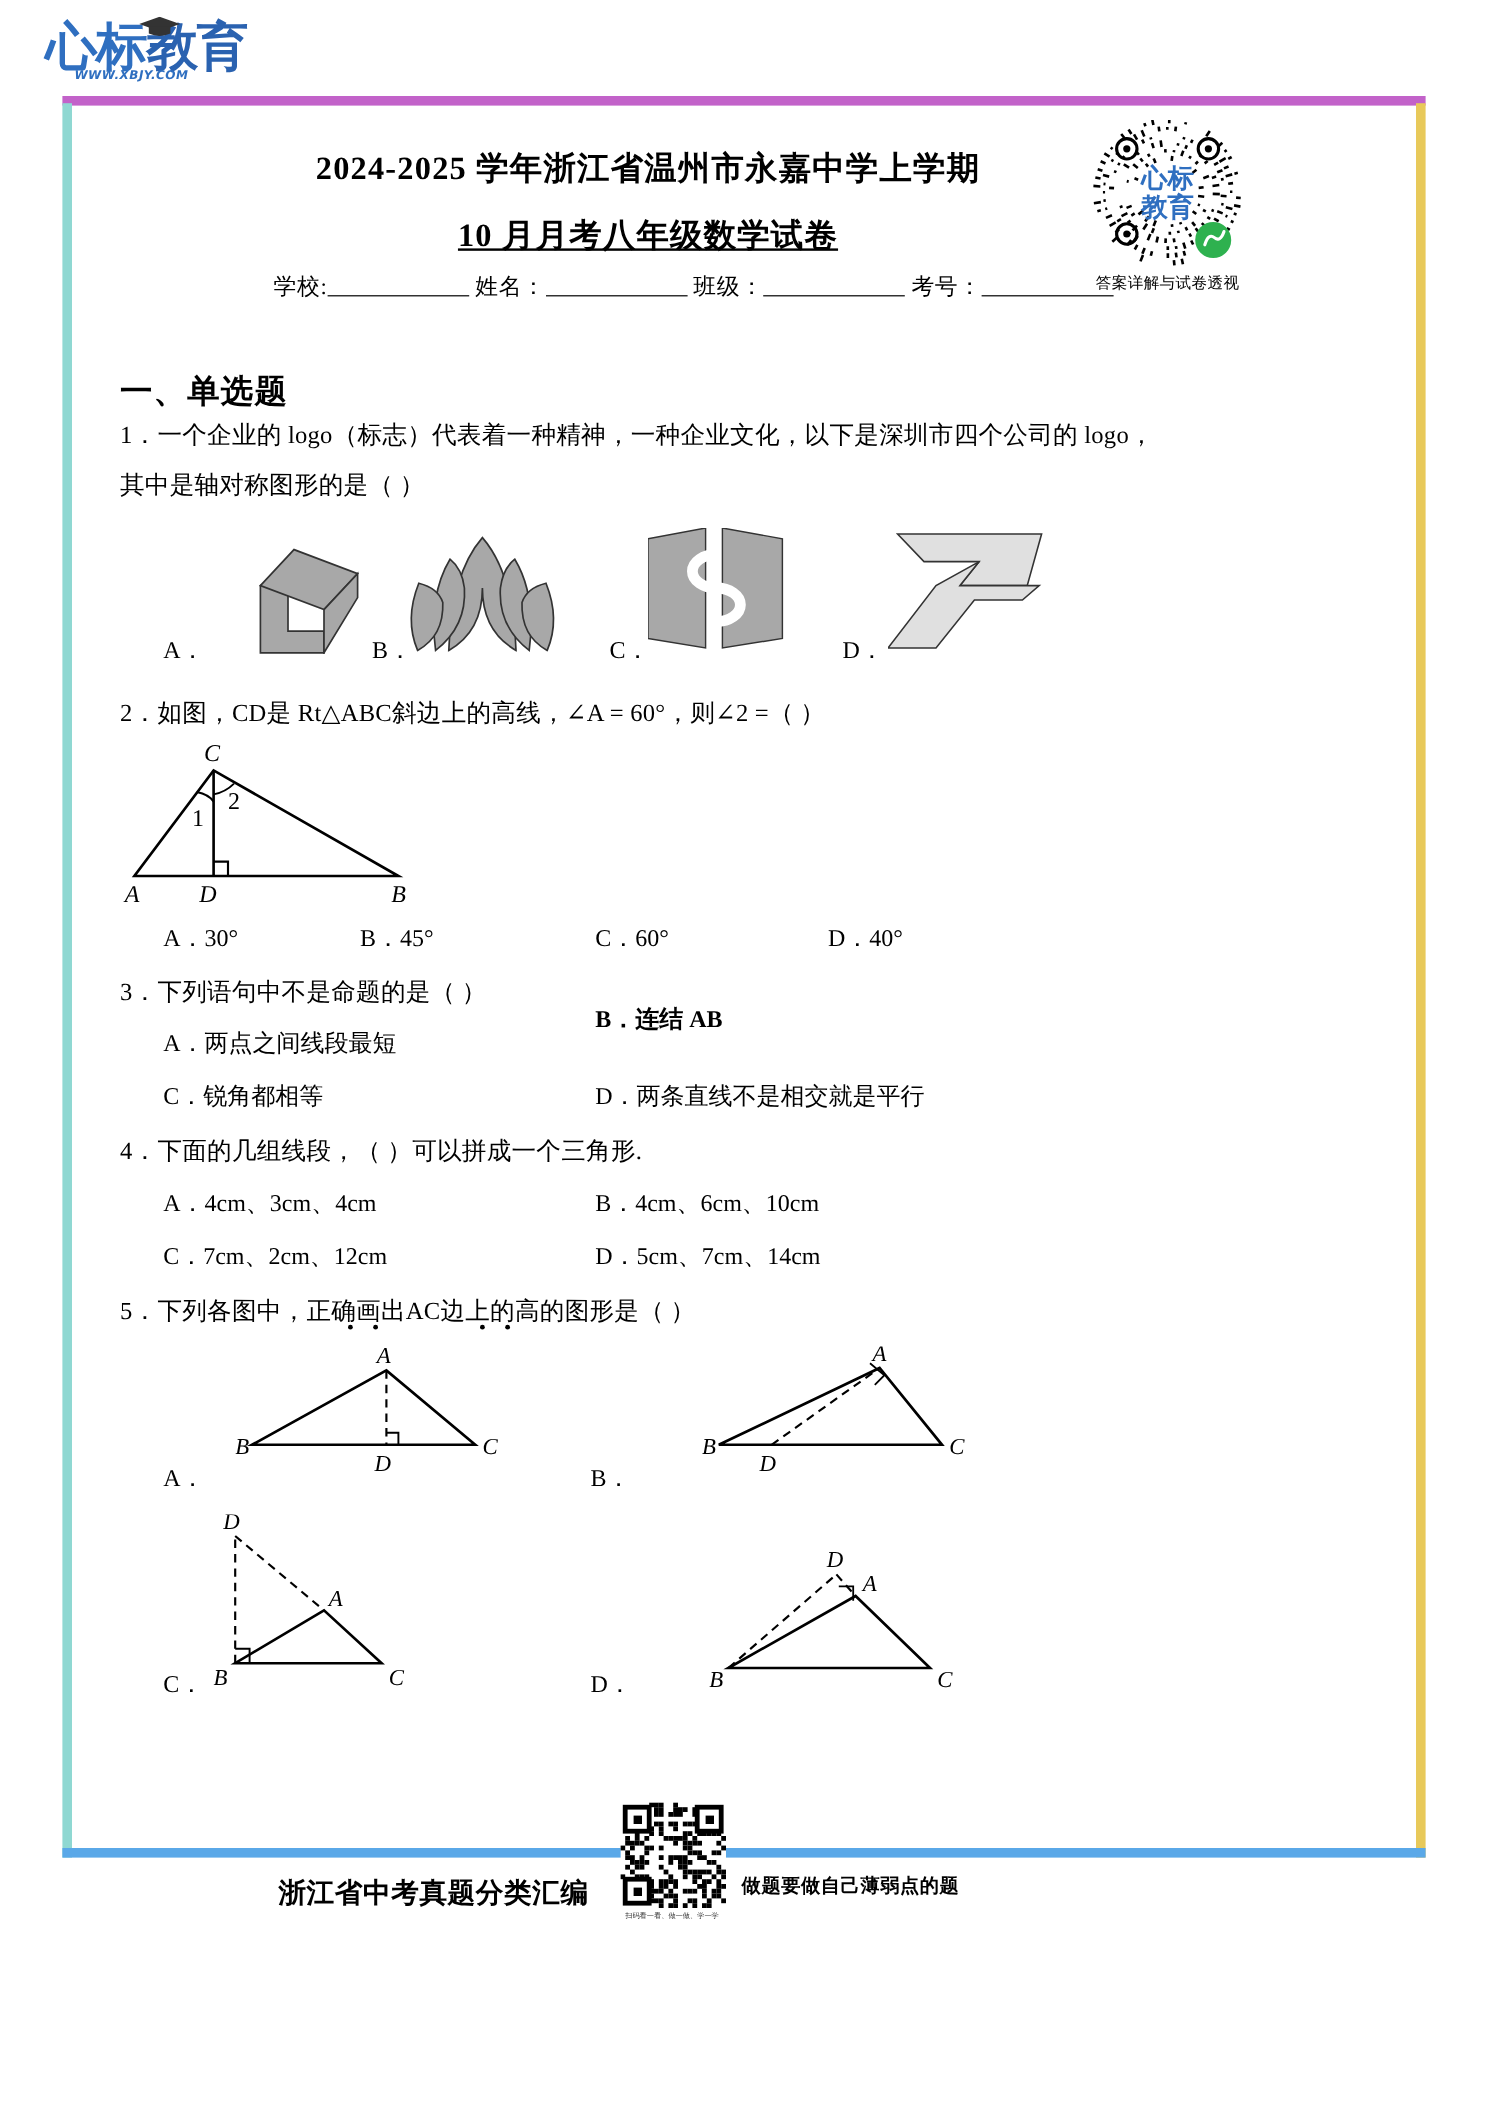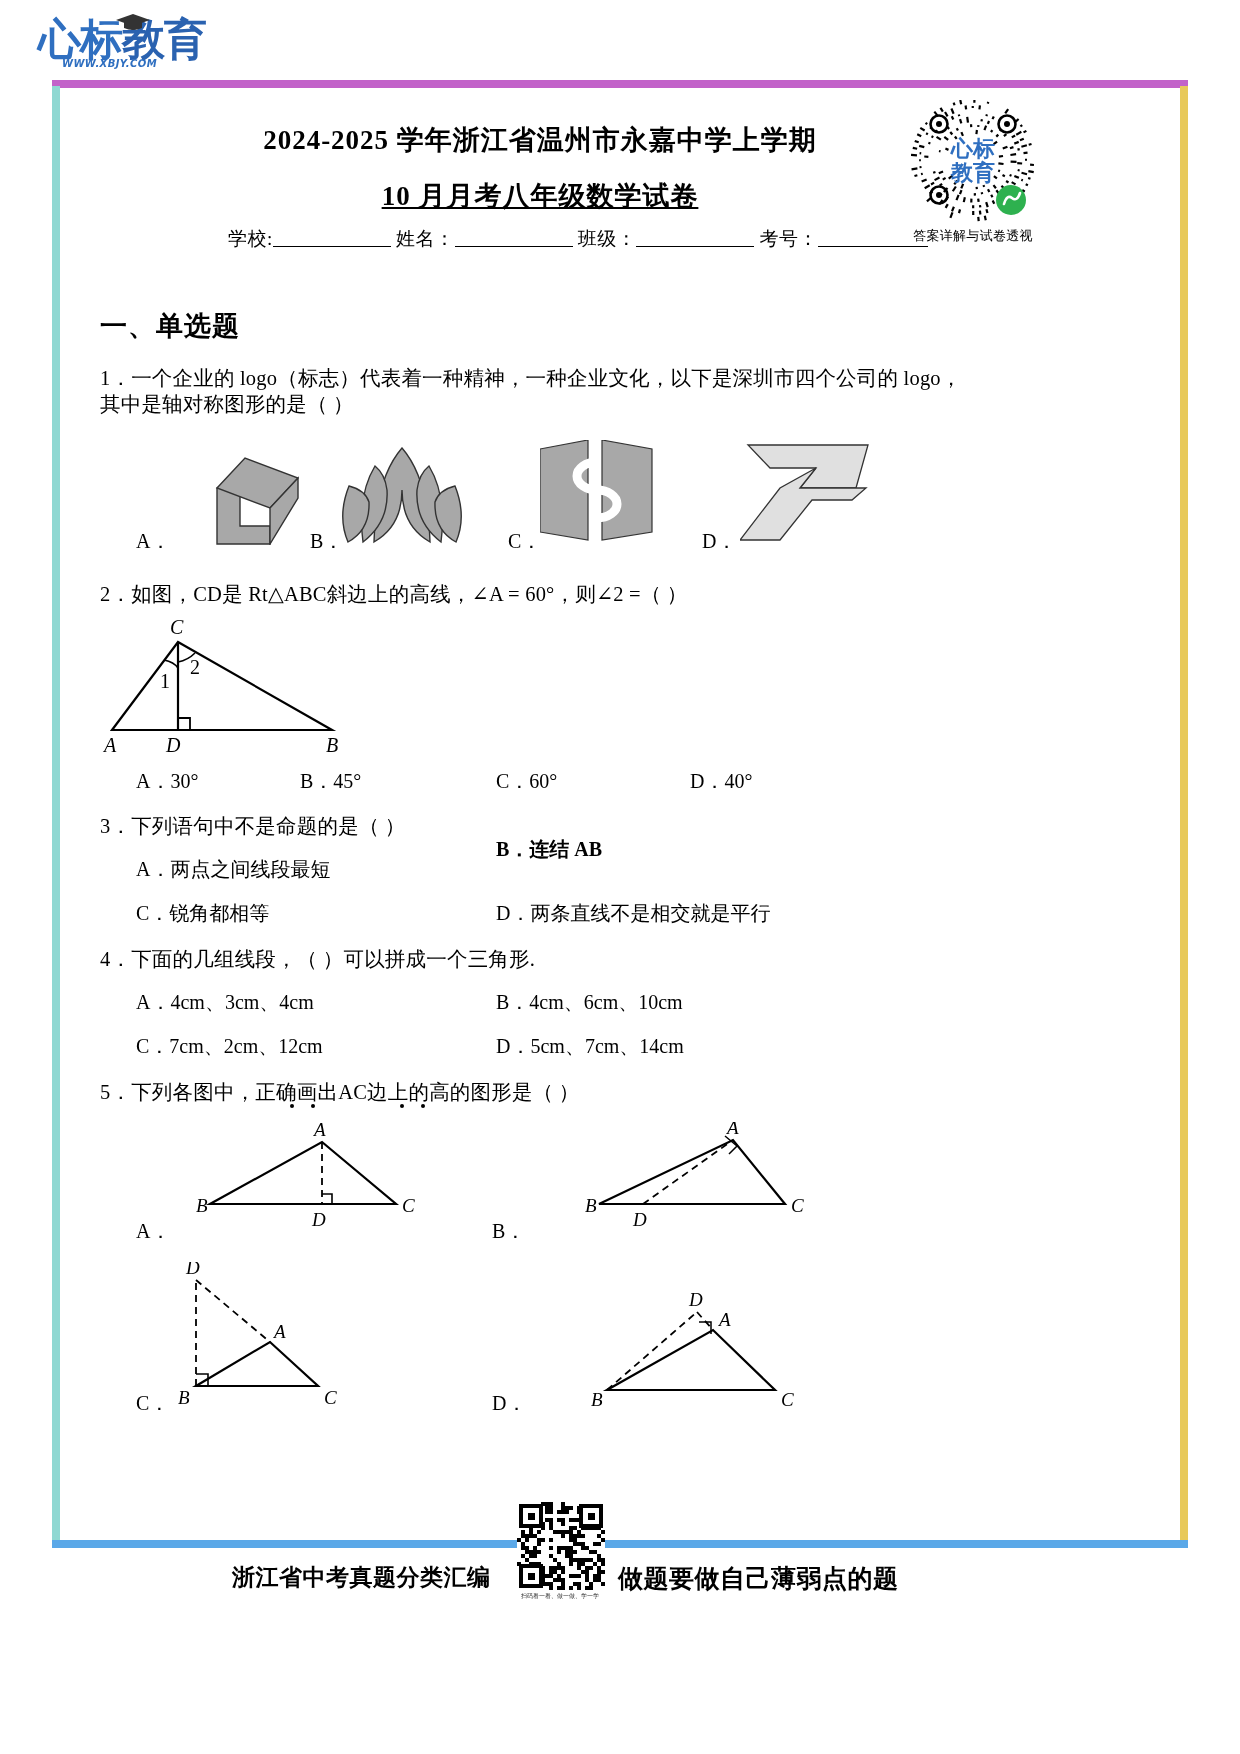--- a/index.html
+++ b/index.html
@@ -107,21 +107,21 @@
   
   .dotmark{ position:absolute; width:4px; height:4px; border-radius:50%; background:#000; }
 
   
   #footer-left{
     position:absolute; left:232px; top:1562px;
     font-size:23px; font-weight:bold; letter-spacing:0.5px;
   }
   #footer-right{
     position:absolute; left:618px; top:1562px;
-    font-size:25px; font-weight:bold; letter-spacing:0.5px;
+    font-size:16px; font-weight:bold; letter-spacing:0.5px;
   }
   #footer-qr{
     position:absolute; left:517px; top:1502px; width:88px; height:88px;
   }
   #footer-qr-cap{
     position:absolute; left:510px; top:1592px; width:100px;
     font-size:6px; text-align:center; color:#333;
   }
   svg{ display:block; }
 </style>
@@ -322,21 +322,21 @@
         <circle cx="100" cy="100" r="15" fill="#2eb14f"></circle>
         <path d="M93 104 q3 -10 8 -6 q5 4 8 -5" fill="none" stroke="#fff" stroke-width="2.6" stroke-linecap="round"></path>
       </g>
     </svg>
   </div>
   <div id="qr-caption">答案详解与试卷透视</div>
 </div>
 
 <div class="sec-head" style="left:100px; top:308px;">一、单选题</div>
 
-<div class="q-text" style="left:100px; top:364px;">1．一个企业的 logo（标志）代表着一种精神，一种企业文化，以下是深圳市四个公司的 logo，</div>
+<div class="q-text" style="left:100px; top:348px;">1．一个企业的 logo（标志）代表着一种精神，一种企业文化，以下是深圳市四个公司的 logo，</div>
 <div class="q-text" style="left:100px; top:390px;">其中是轴对称图形的是（    ）</div>
 
 <div style="position:absolute; left:180px; top:430px;">
   <svg width="120" height="115" viewBox="0 0 120 115">
     <polygon points="37,58 37,114 90,114 90,96 60,96 60,46" fill="#a8a8a8" stroke="#333" stroke-width="1.4"></polygon>
     <polygon points="37,58 65,28 118,48 90,78" fill="#a8a8a8" stroke="#333" stroke-width="1.4"></polygon>
     <polygon points="90,78 118,48 118,68 90,114" fill="#a8a8a8" stroke="#333" stroke-width="1.4"></polygon>
   </svg>
 </div>
 <div style="position:absolute; left:335px; top:430px;">

